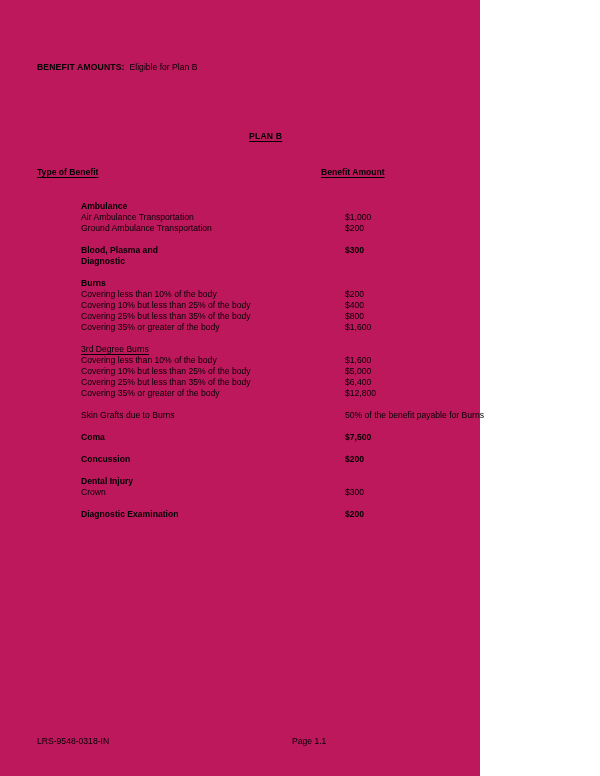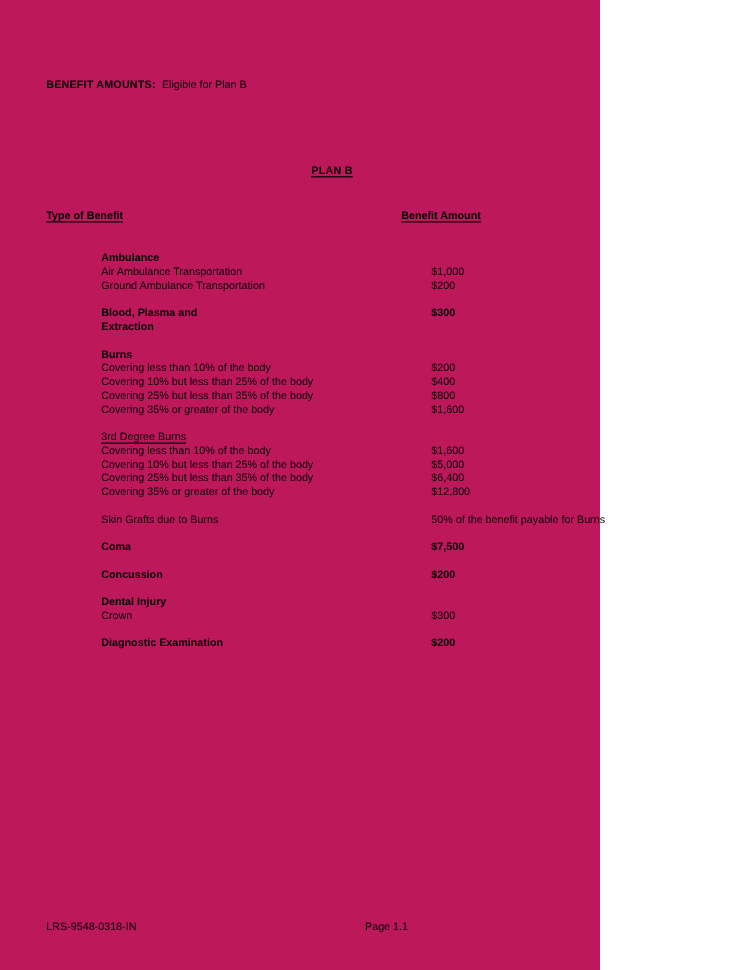--- a/index.html
+++ b/index.html
@@ -156,21 +156,21 @@
           <span class="label">Ground Ambulance Transportation</span>
           <span class="amount">$200</span>
         </div>
       </div>
       <div class="group">
         <div class="row bold">
           <span class="label">Blood, Plasma and</span>
           <span class="amount">$300</span>
         </div>
         <div class="row bold">
-          <span class="label">Extraction</span>
+          <span class="label">Diagnostic</span>
         </div>
       </div>
       <div class="group">
         <div class="row bold">
           <span class="label">Burns</span>
         </div>
         <div class="row">
           <span class="label">Covering less than 10% of the body</span>
           <span class="amount">$200</span>
         </div>

